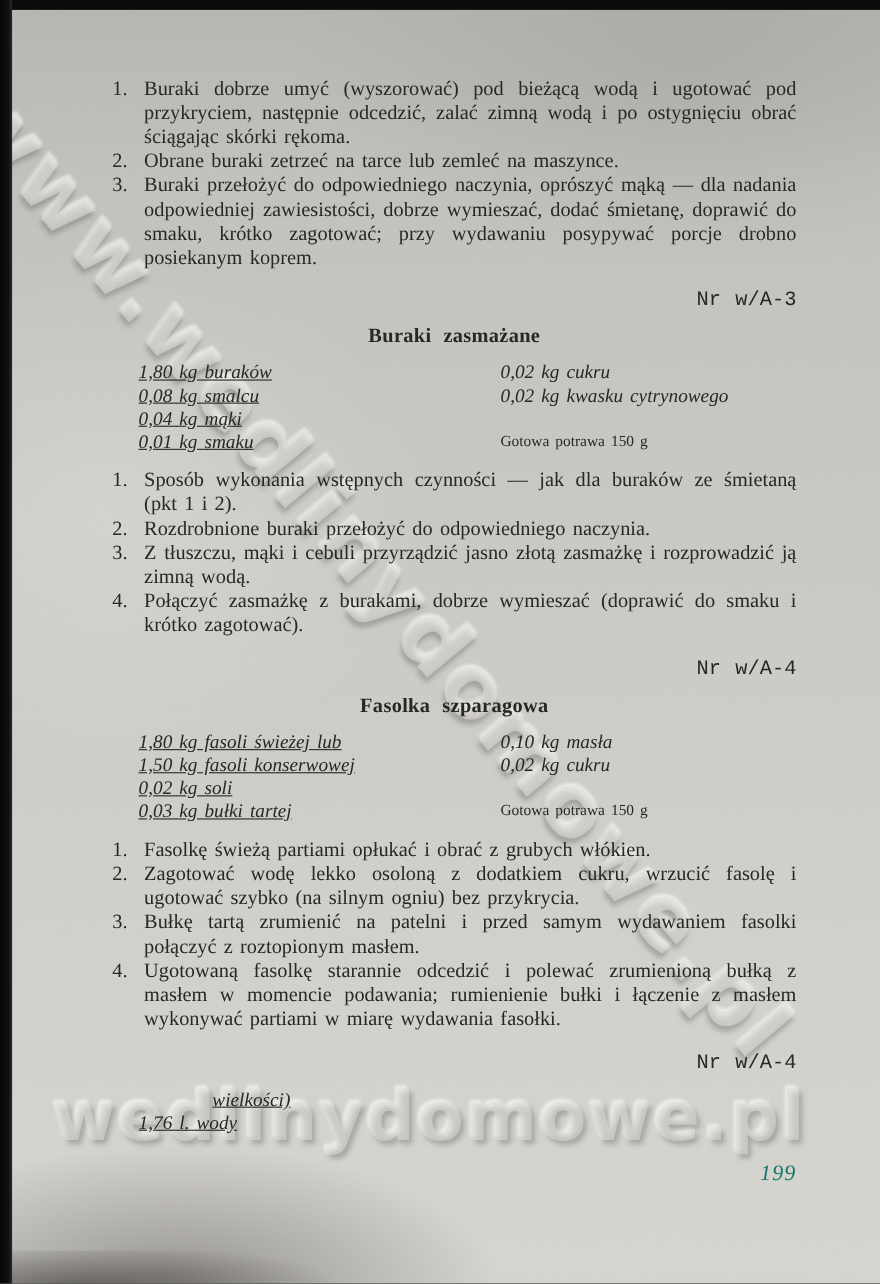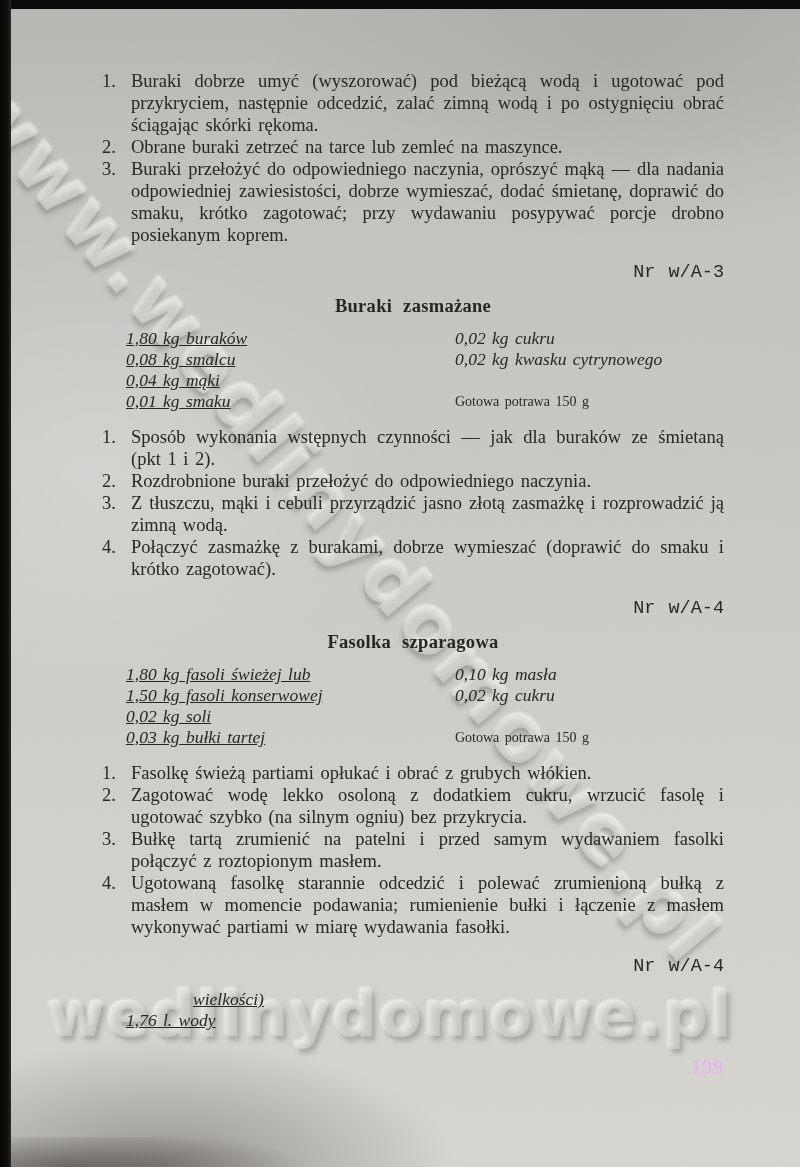--- a/index.html
+++ b/index.html
@@ -68,21 +68,21 @@
   .ing-right { position: absolute; left: 353px; top: 0; }
   .ing { font-style: italic; }
   .ing.indent { margin-left: 67px; }
   .ing.roman, .yield { font-style: normal; }
   .blank-row { height: 21px; }
   .yield { font-size: 14px; }
   .mt-steps { margin-top: 14px; }
   .mt-nr { margin-top: 18px; }
   .page-number {
     position: absolute; right: 76px; top: 1056px; z-index: 2;
-    color: #f0abfc; font-size: 20px; letter-spacing: 1px;
+    color: #0f766e; font-size: 20px; letter-spacing: 1px; font-style: italic;
   }
   .grain { position: absolute; left: 0; top: 0; z-index: 4; pointer-events: none; opacity: 0.6; }
 </style>
 </head>
 <body style="--paper: #cac9c5; --ink: #23221d;">
 
 <div class="paper"></div>
 
 <div class="wm wm-diagonal">www.wedlinydomowe.pl</div>
 <div class="wm wm-bottom">wedlinydomowe.pl</div>

